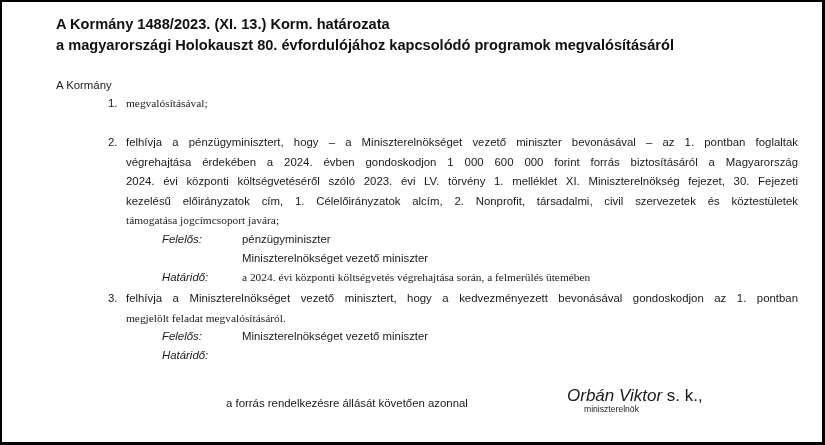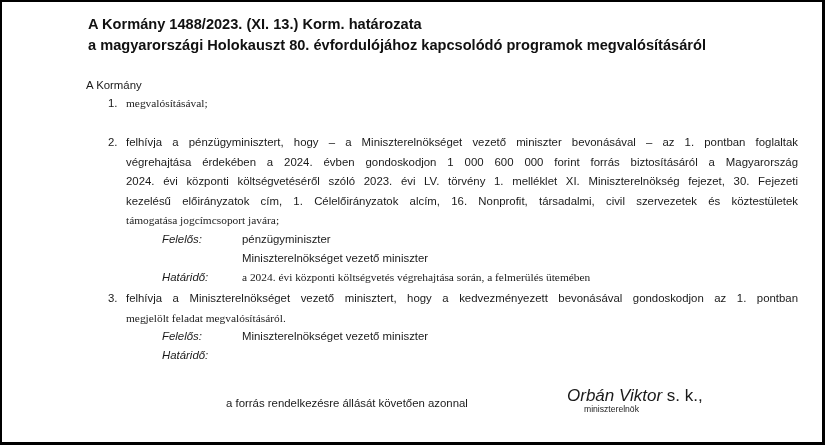--- a/index.html
+++ b/index.html
@@ -9,25 +9,25 @@
     box-sizing: border-box;
     border-left: 2px solid #000; border-top: 2px solid #000;
     border-right: 3px solid #000; border-bottom: 3px solid #000;
     background: #fff;
   }
   .doc { position: absolute; left: 0; top: 0; width: 825px; height: 445px;
     font-family: "DejaVu Sans", sans-serif; color: #1a1a1a; }
   .title {
     position: absolute; left: 56px; top: 14px;
     font-family: "Liberation Sans", sans-serif; font-weight: bold;
-    font-size: 14.6px; line-height: 21px; color: #111; margin-left: 32px;
+    font-size: 14.6px; line-height: 21px; color: #111;
   }
   .title div { white-space: nowrap; }
   .intro { position: absolute; left: 56px; top: 77px; font-size: 11.4px; line-height: 17px;
-    font-family: "Liberation Sans", sans-serif; white-space: nowrap; margin-left: 30px; }
+    font-family: "Liberation Sans", sans-serif; white-space: nowrap; }
   .item { position: absolute; left: 108px; font-family: "Liberation Sans", sans-serif;
     font-size: 11.4px; line-height: 19.5px; }
   .item .num { position: absolute; left: 0; top: 0; }
   .item .body { position: absolute; left: 18px; width: 672px; text-align: justify; }
   .item .body .ln { display: block; white-space: nowrap; text-align-last: justify; text-align: justify; }
   .item .body .ln.last { text-align-last: left; font-family: Liberation Serif, serif; }
   .row { position: absolute; font-family: "Liberation Sans", sans-serif; font-size: 11.4px;
     line-height: 19.5px; white-space: nowrap; }
   .row .lbl { position: absolute; left: 0; font-style: italic; }
   .row .val { position: absolute; white-space: nowrap; }
@@ -57,21 +57,21 @@
       <span class="ln last">megvalósításával;</span>
     </div>
   </div>
 
   <div class="item" style="top:133px;">
     <span class="num">2.</span>
     <div class="body">
       <span class="ln">felhívja a pénzügyminisztert, hogy – a Miniszterelnökséget vezető miniszter bevonásával – az 1. pontban foglaltak</span>
       <span class="ln">végrehajtása érdekében a 2024. évben gondoskodjon 1 000 600 000 forint forrás biztosításáról a Magyarország</span>
       <span class="ln">2024. évi központi költségvetéséről szóló 2023. évi LV. törvény 1. melléklet XI. Miniszterelnökség fejezet, 30. Fejezeti</span>
-      <span class="ln">kezelésű előirányzatok cím, 1. Célelőirányzatok alcím, 16. Nonprofit, társadalmi, civil szervezetek és köztestületek</span>
+      <span class="ln">kezelésű előirányzatok cím, 1. Célelőirányzatok alcím, 2. Nonprofit, társadalmi, civil szervezetek és köztestületek</span>
       <span class="ln last">támogatása jogcímcsoport javára;</span>
     </div>
   </div>
 
   <div class="row" style="left:162px; top:230px;">
     <span class="lbl">Felelős:</span>
     <span class="val" style="left:80px;">pénzügyminiszter</span>
   </div>
   <div class="row" style="left:162px; top:249px;">
     <span class="val" style="left:80px;">Miniszterelnökséget vezető miniszter</span>

